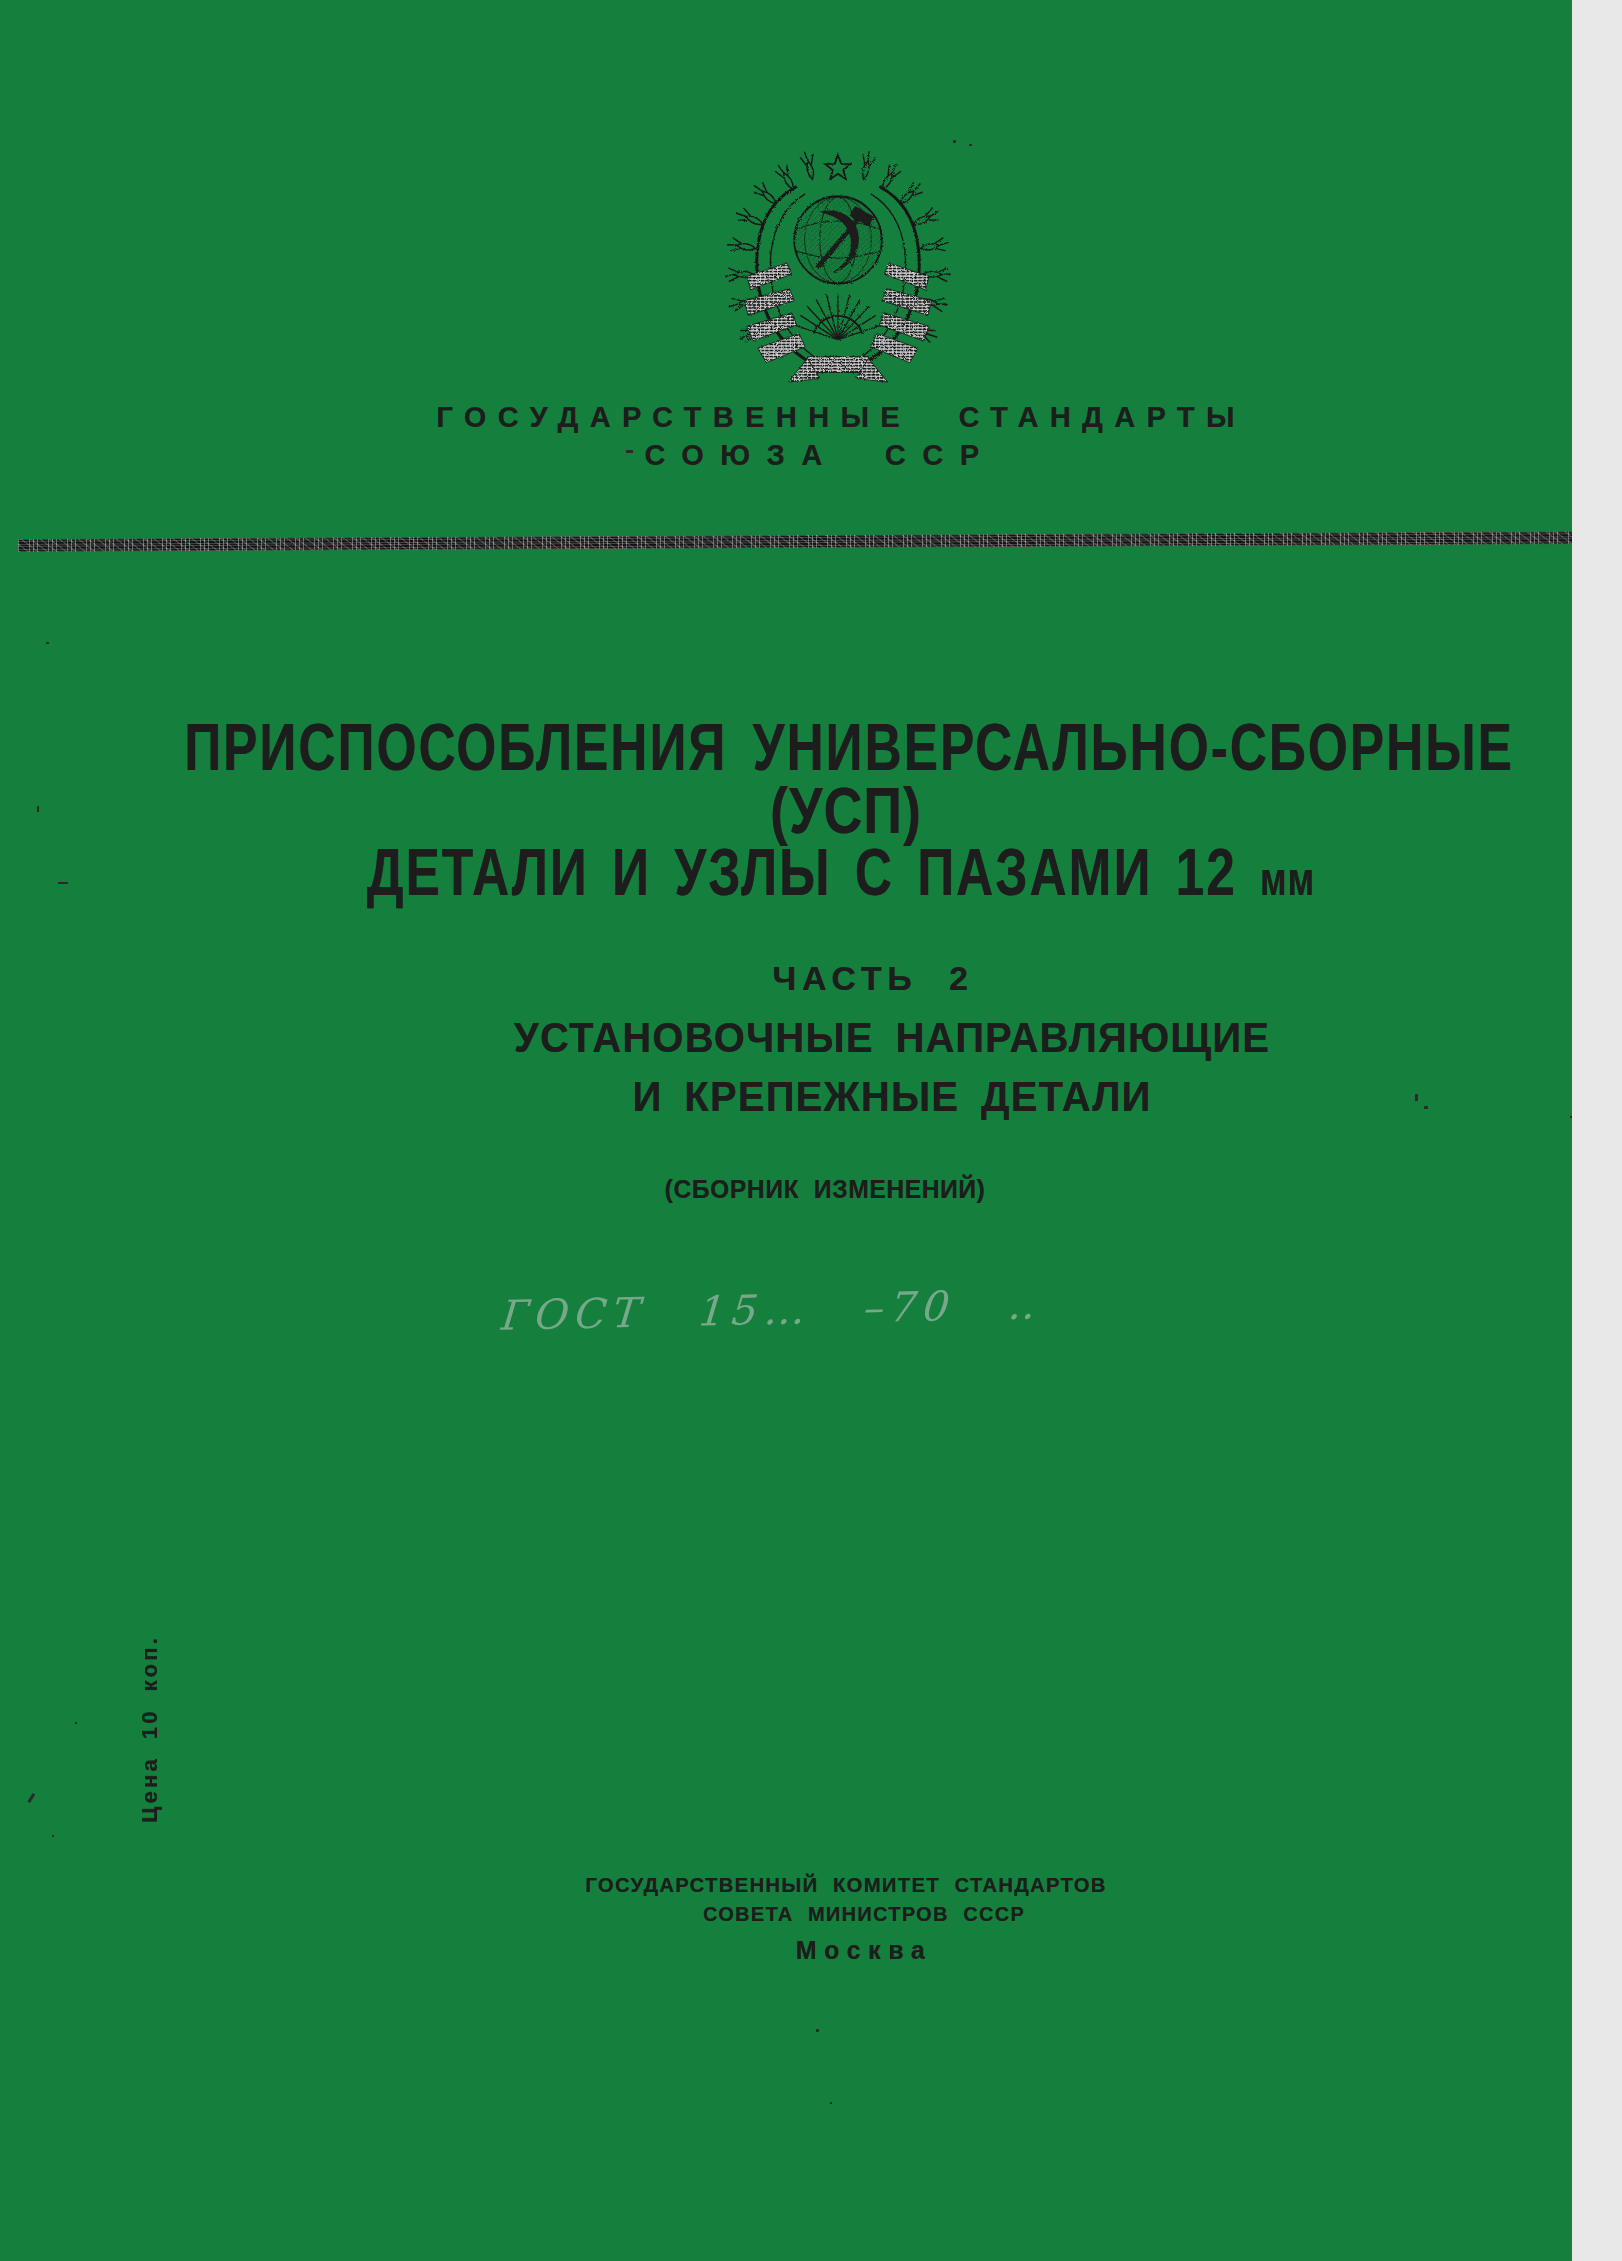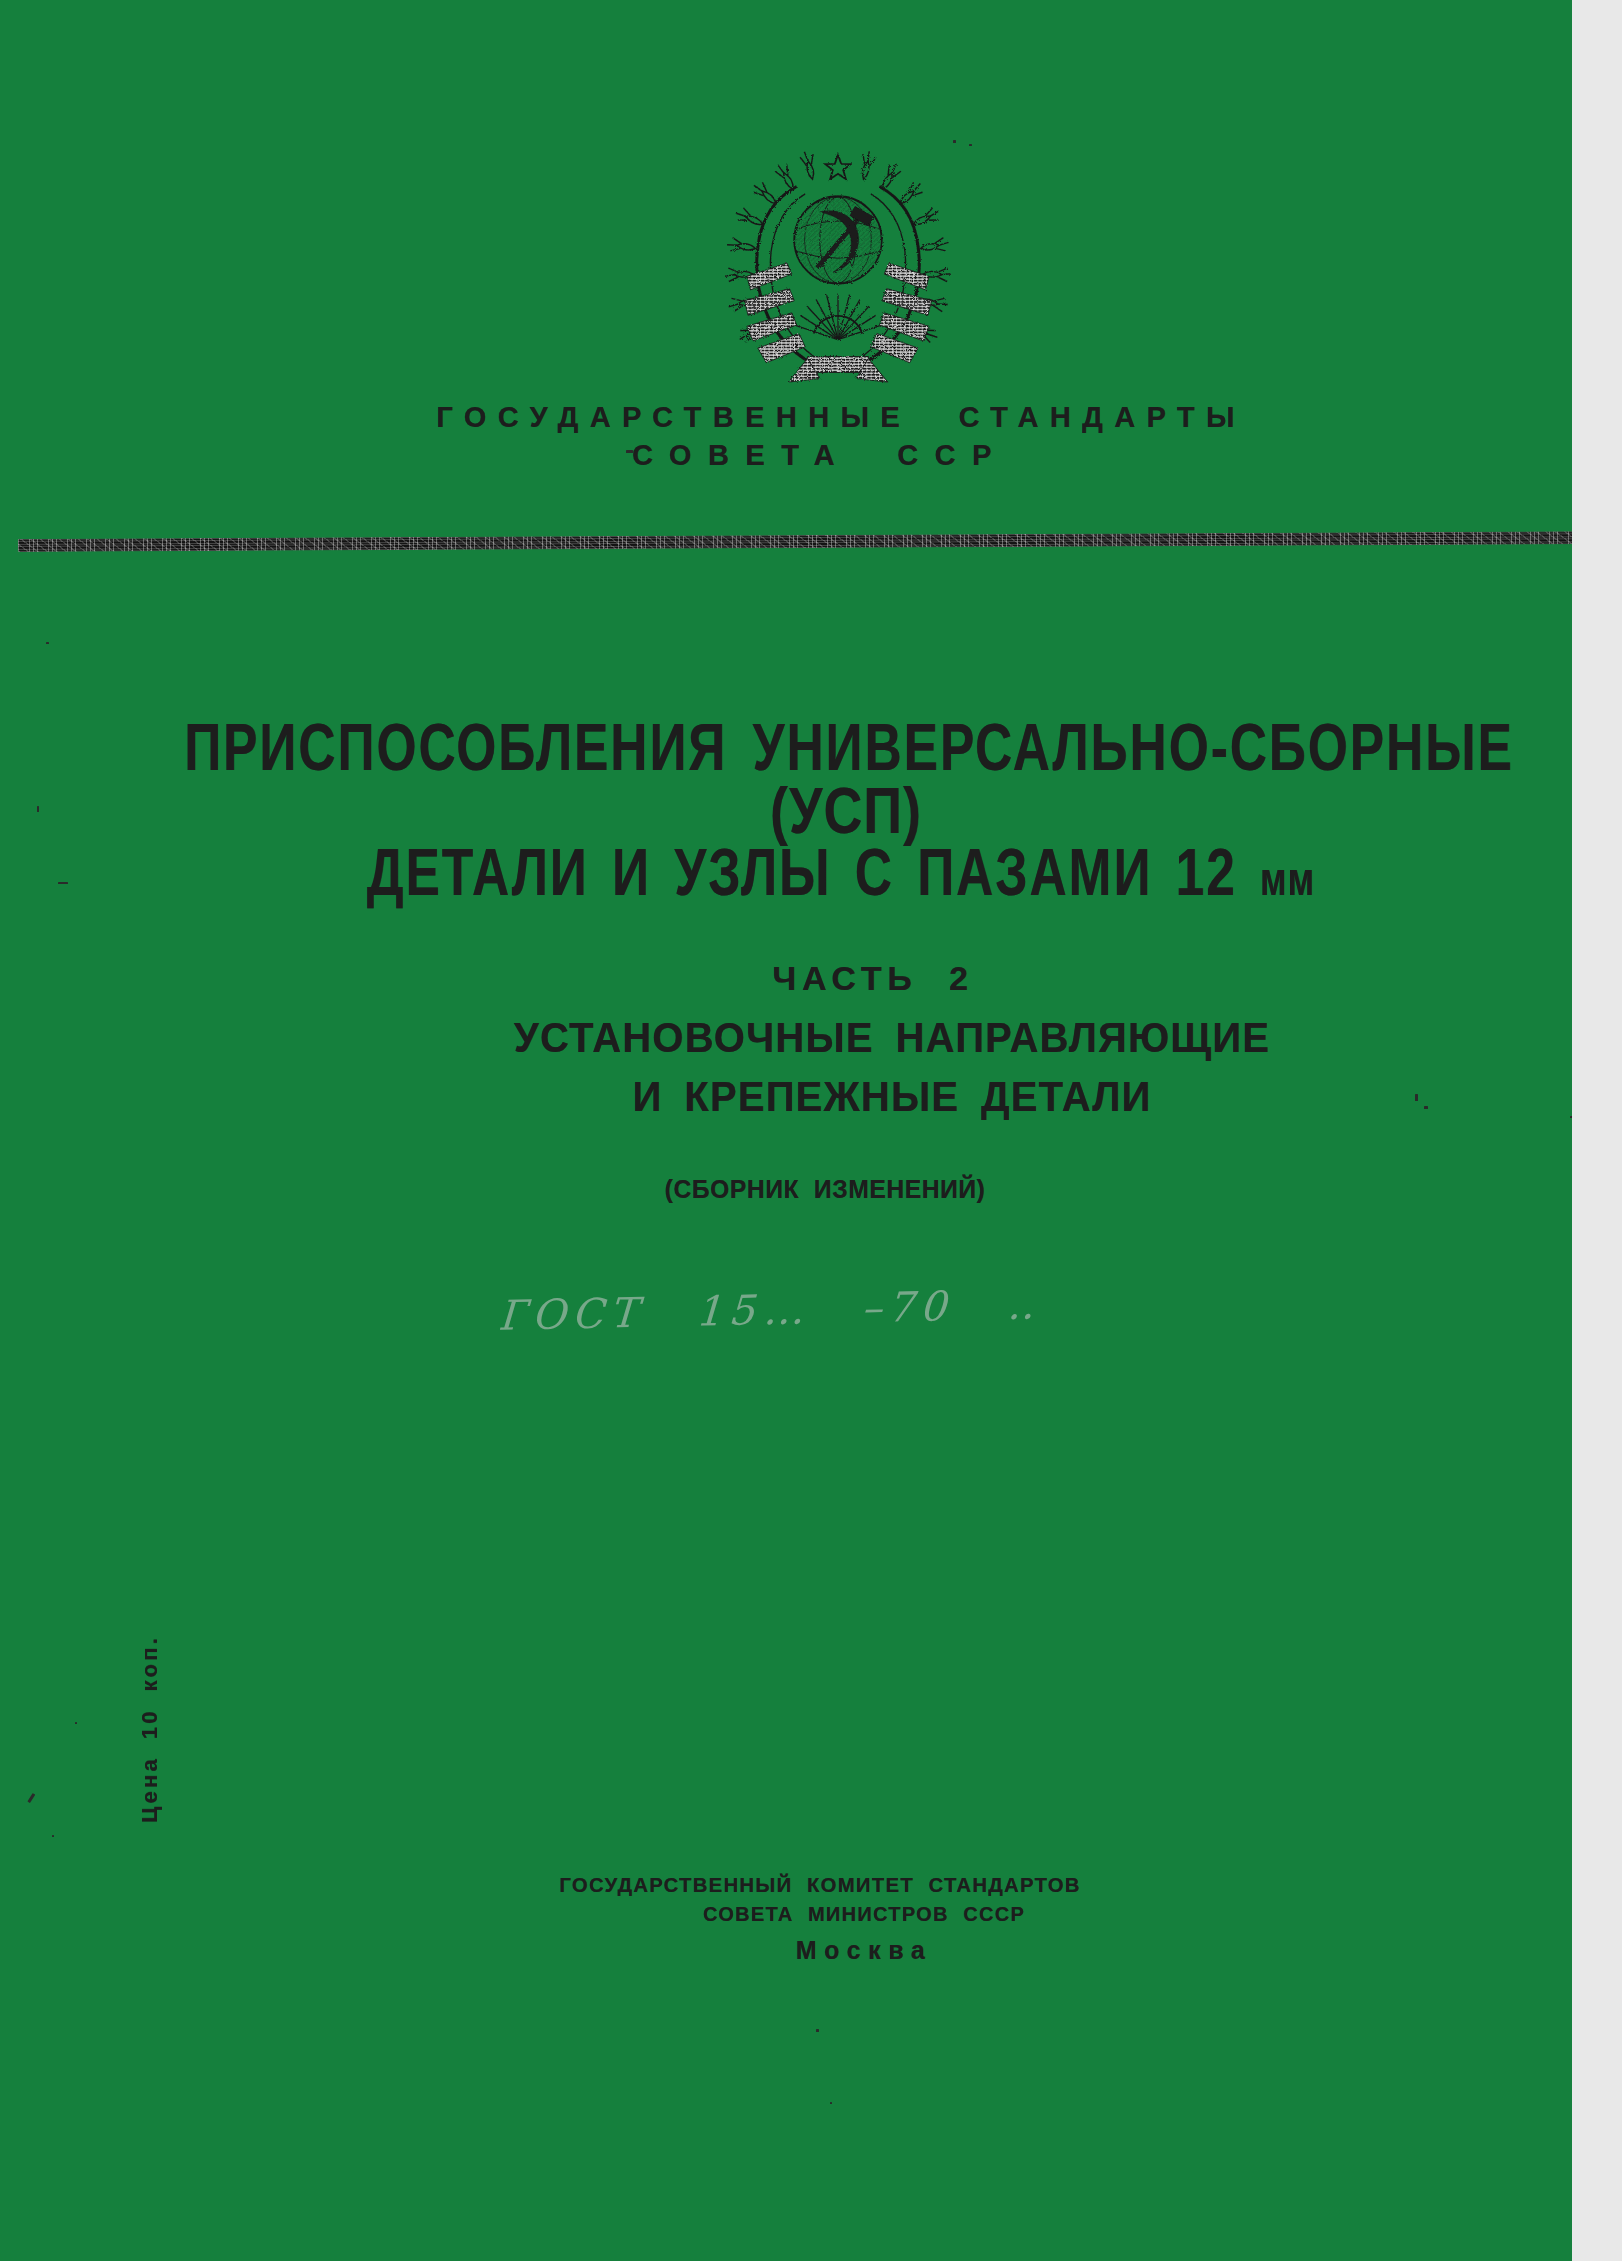--- a/index.html
+++ b/index.html
@@ -52,21 +52,21 @@
   }
 
   
   .price{
     top:1729px;left:150px;
     font-size:22px;font-weight:bold;letter-spacing:3.2px;word-spacing:7.6px;
     transform:translate(-50%,-50%) rotate(-90deg);
   }
 
   
-  .f1{top:1875px;left:820px;font-size:20.3px;font-weight:bold;letter-spacing:1.3px;word-spacing:7.6px;}
+  .f1{top:1875px;left:846px;font-size:20.3px;font-weight:bold;letter-spacing:1.3px;word-spacing:7.6px;}
   .f2{top:1904px;left:864px;font-size:20px;font-weight:bold;letter-spacing:1.3px;word-spacing:7.6px;}
   .f3{top:1938px;left:864px;font-size:25px;font-weight:bold;letter-spacing:7.6px;}
 
   
   .speck{position:absolute;background:#2a2a2a;border-radius:0.6px;}
 
   .emblem{position:absolute;left:725px;top:144px;width:226px;height:243px;}
 </style>
 </head>
 <body>
@@ -159,21 +159,21 @@
       <path d="M330,300 L256,278 L248,298 L320,324 Z" fill="url(#hatch)" stroke="#181818" stroke-width="1.4"></path>
       <path d="M312,336 L244,312 L234,334 L298,360 Z" fill="url(#hatch)" stroke="#181818" stroke-width="1.4"></path>
 
       <path d="M130,350 L230,350 L236,376 L124,376 Z" fill="url(#hatch)" stroke="#181818" stroke-width="1.6"></path>
       <path d="M130,353 L98,392 L150,386 Z" fill="url(#hatch)" stroke="#181818" stroke-width="1.4"></path>
       <path d="M230,353 L262,392 L210,386 Z" fill="url(#hatch)" stroke="#181818" stroke-width="1.4"></path>
     </g>
   </svg>
 
   <div class="abs ctr ink hdr1">ГОСУДАРСТВЕННЫЕ СТАНДАРТЫ</div>
-  <div class="abs ctr ink hdr2">СОВЕТА ССР</div>
+  <div class="abs ctr ink hdr2">СОЮЗА ССР</div>
 
   <div class="rule"></div>
 
   <div class="abs ink t1">ПРИСПОСОБЛЕНИЯ УНИВЕРСАЛЬНО-СБОРНЫЕ</div>
   <div class="abs ink t2">(УСП)</div>
   <div class="abs ink t3"><span>ДЕТАЛИ И УЗЛЫ С ПАЗАМИ 12</span>&nbsp;<span class="unit">мм</span></div>
 
   <div class="abs ctr ink part">ЧАСТЬ 2</div>
   <div class="abs ink sub1">УСТАНОВОЧНЫЕ НАПРАВЛЯЮЩИЕ</div>
   <div class="abs ink sub2">И КРЕПЕЖНЫЕ ДЕТАЛИ</div>

